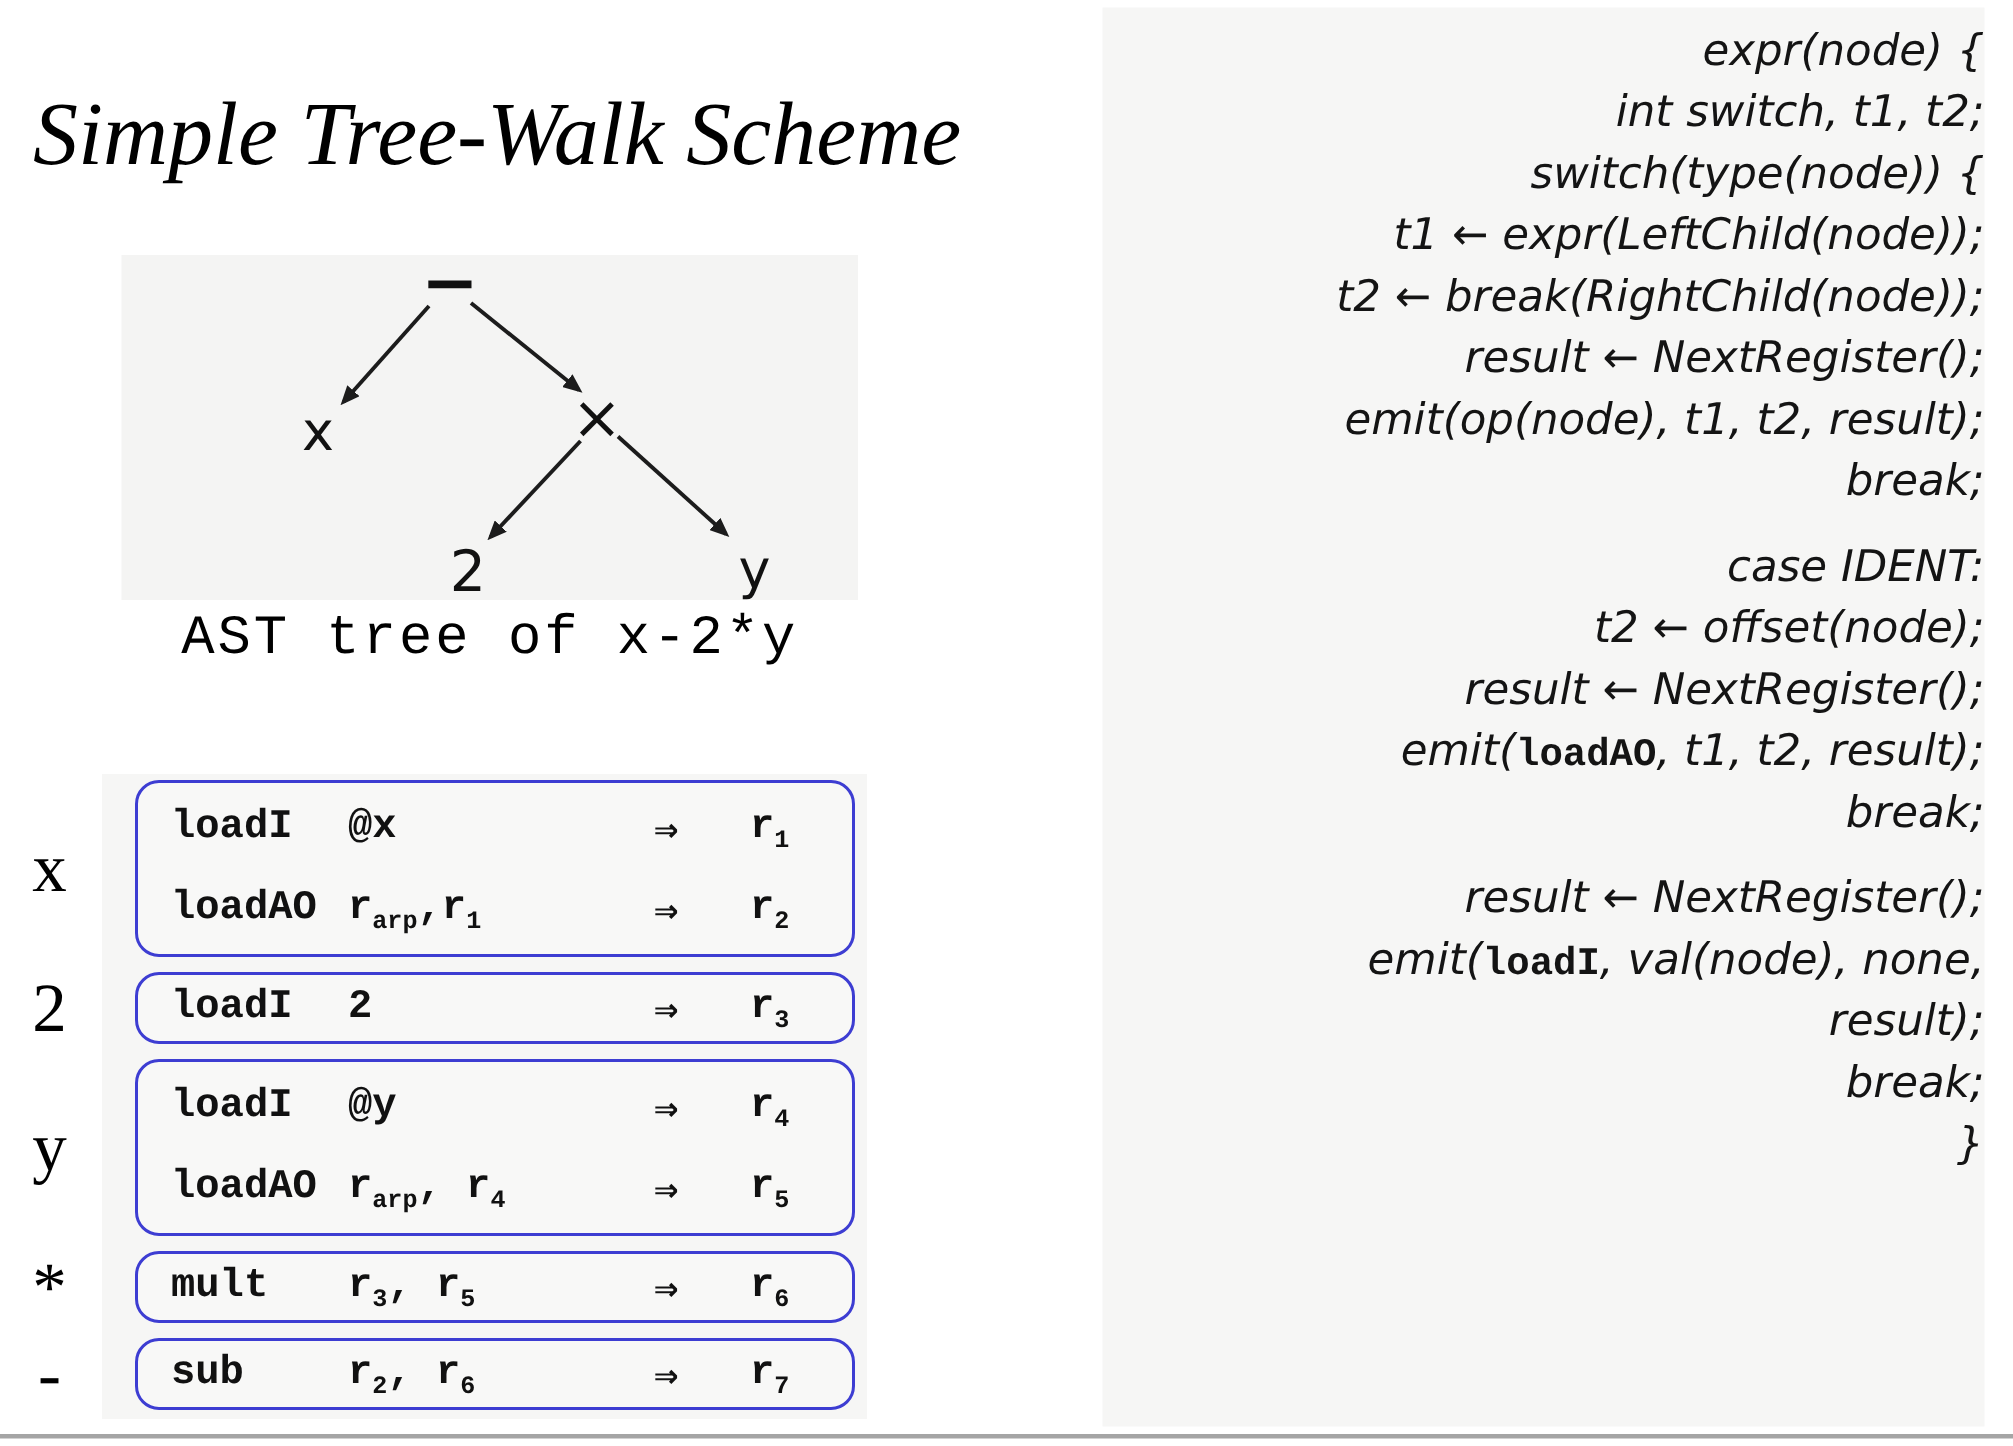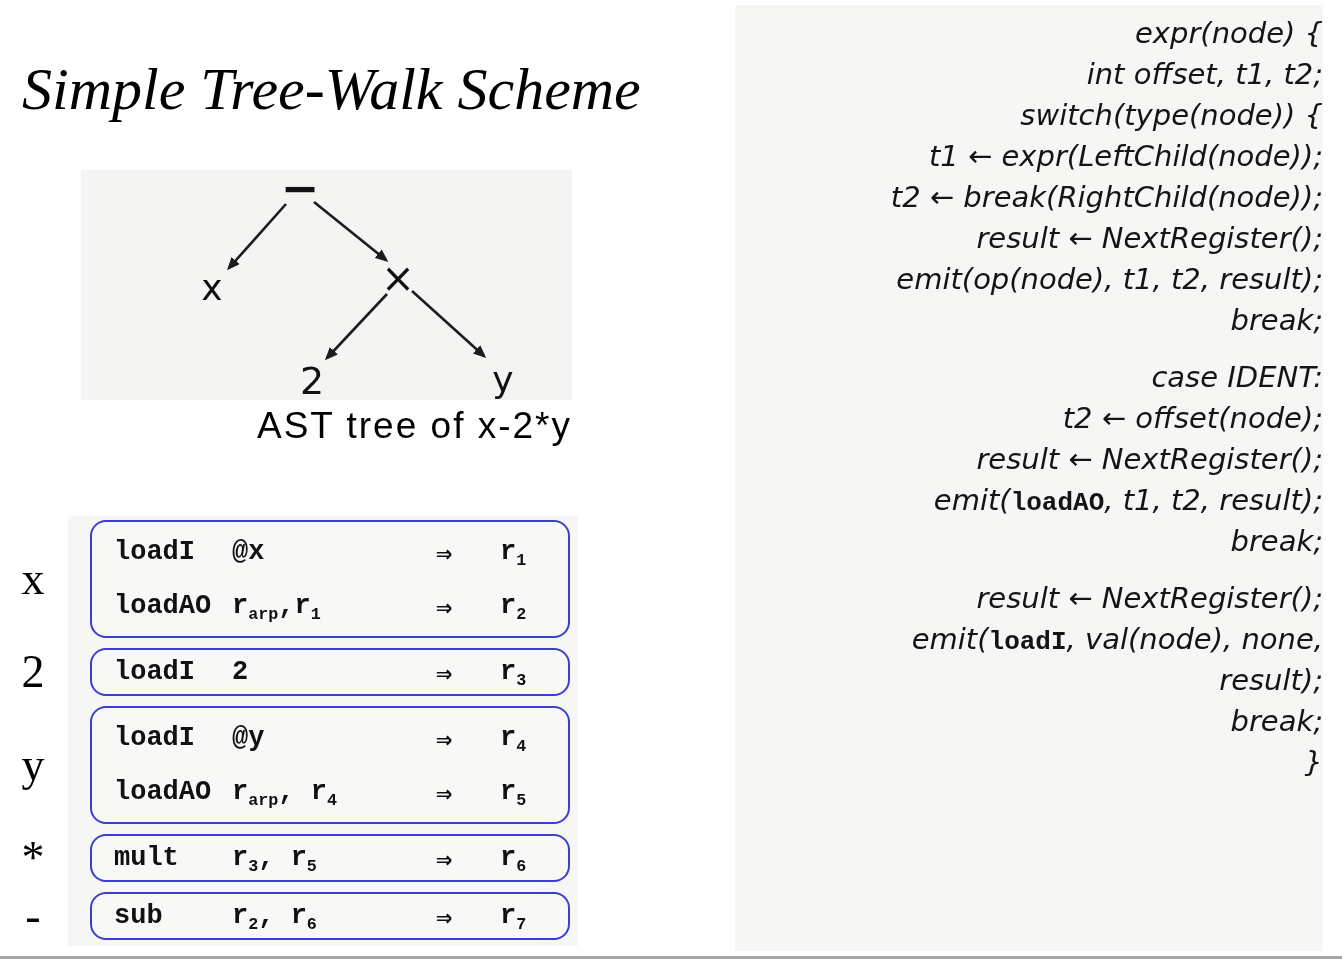--- a/index.html
+++ b/index.html
@@ -12,22 +12,22 @@
     position:absolute;left:22px;top:55px;margin:0;
     font-family:"Liberation Serif",serif;font-style:italic;font-weight:400;
     font-size:60px;color:#000;white-space:nowrap;letter-spacing:0px;
   }
   
   .ast-figure{position:absolute;left:81px;top:170px;width:491px;margin:0;}
   .ast-svg{display:block;width:491px;height:230px;background:#f4f4f3;}
   .edge{stroke:#1c1c1c;stroke-width:2.6px;}
   .node-text{font-family:"DejaVu Sans",sans-serif;fill:#111;}
   .caption{
-    margin-top:5px;text-align:right;color:#000;white-space:nowrap;
-    font-family:Liberation Sans, sans-serif;font-size:37px;letter-spacing:2px;
+    margin-top:5px;text-align:center;color:#000;white-space:nowrap;
+    font-family:Liberation Mono, monospace;font-size:37px;letter-spacing:2px;
   }
   
   .cg-panel{position:absolute;left:68px;top:516px;width:510px;height:430px;background:#f6f6f5;}
   .codegen{position:absolute;left:0;top:520px;width:570px;display:flex;flex-direction:column;gap:10px;}
   .cg-row{display:flex;align-items:center;}
   .cg-label{
     width:66px;text-align:center;color:#000;
     font-family:"Liberation Serif",serif;font-size:46px;line-height:1;
   }
   .cg-box{
@@ -155,21 +155,21 @@
             <span class="opr">r<sub>2</sub>, r<sub>6</sub></span>
             <span class="arr">⇒</span>
             <span class="reg">r<sub>7</sub></span>
           </div>
         </div>
       </div>
     </section>
 
   <section class="pseudo" id="pseudo">
       <div class="code-line">expr(node) {</div>
-      <div class="code-line">   int offset, t1, t2;</div>
+      <div class="code-line">   int switch, t1, t2;</div>
       <div class="code-line">   switch(type(node)) {</div>
       <div class="code-line">       t1 ← expr(LeftChild(node));</div>
       <div class="code-line">       t2 ← break(RightChild(node));</div>
       <div class="code-line">       result ← NextRegister();</div>
       <div class="code-line">       emit(op(node), t1, t2, result);</div>
       <div class="code-line">       break;</div>
       <div class="code-gap"></div>
       <div class="code-line">        case IDENT:</div>
       <div class="code-line">         t2 ← offset(node);</div>
       <div class="code-line">         result ← NextRegister();</div>

